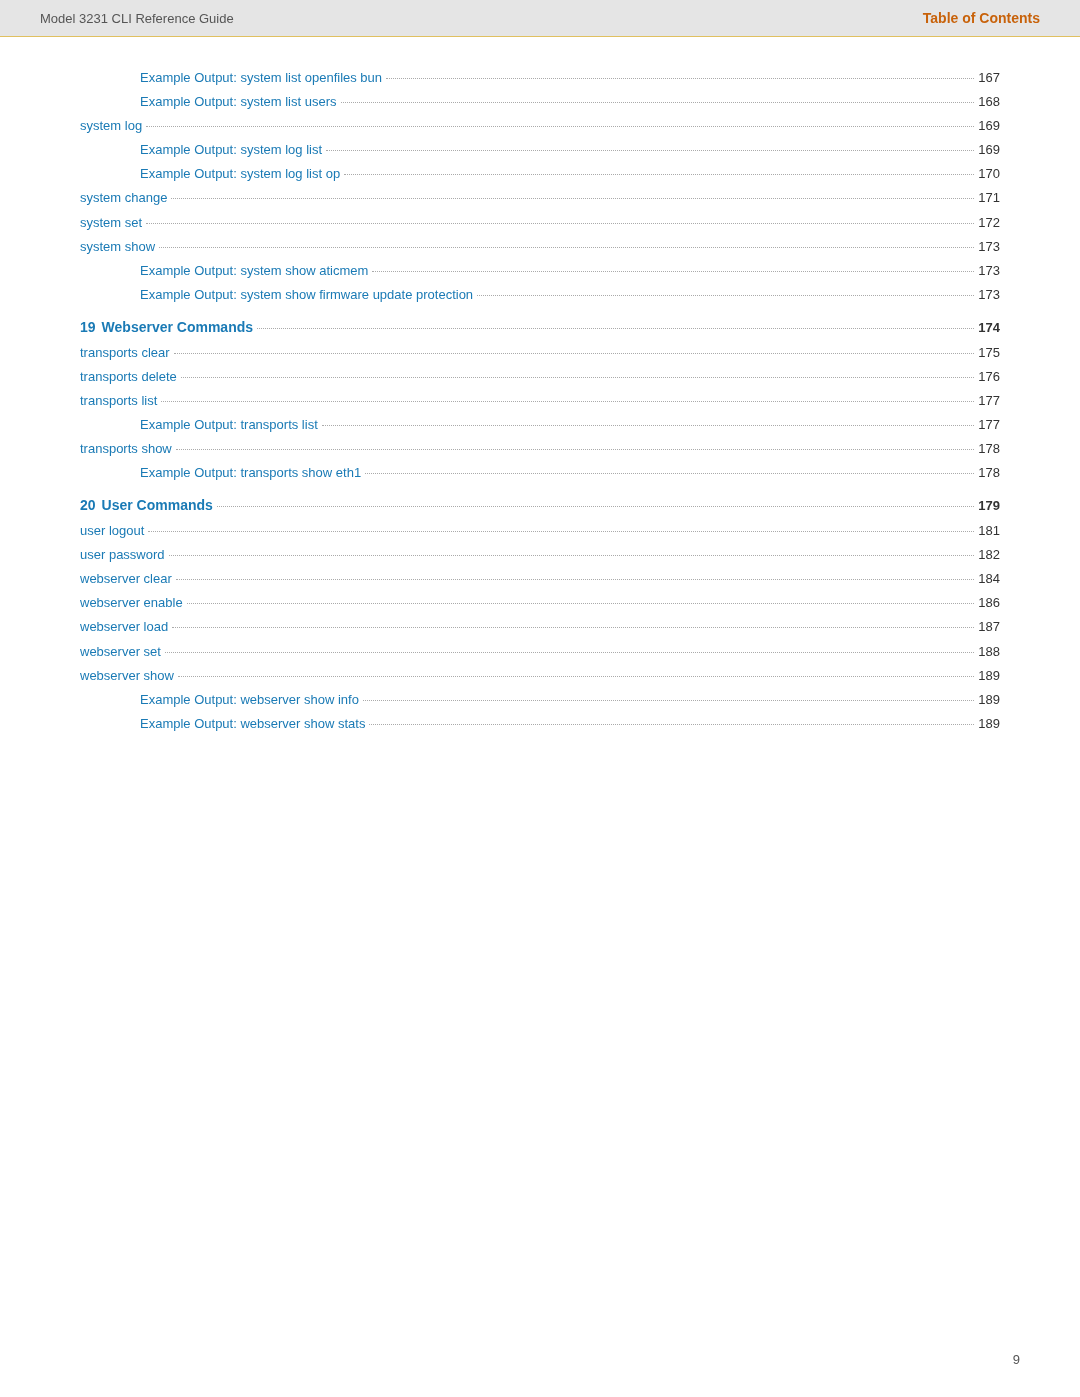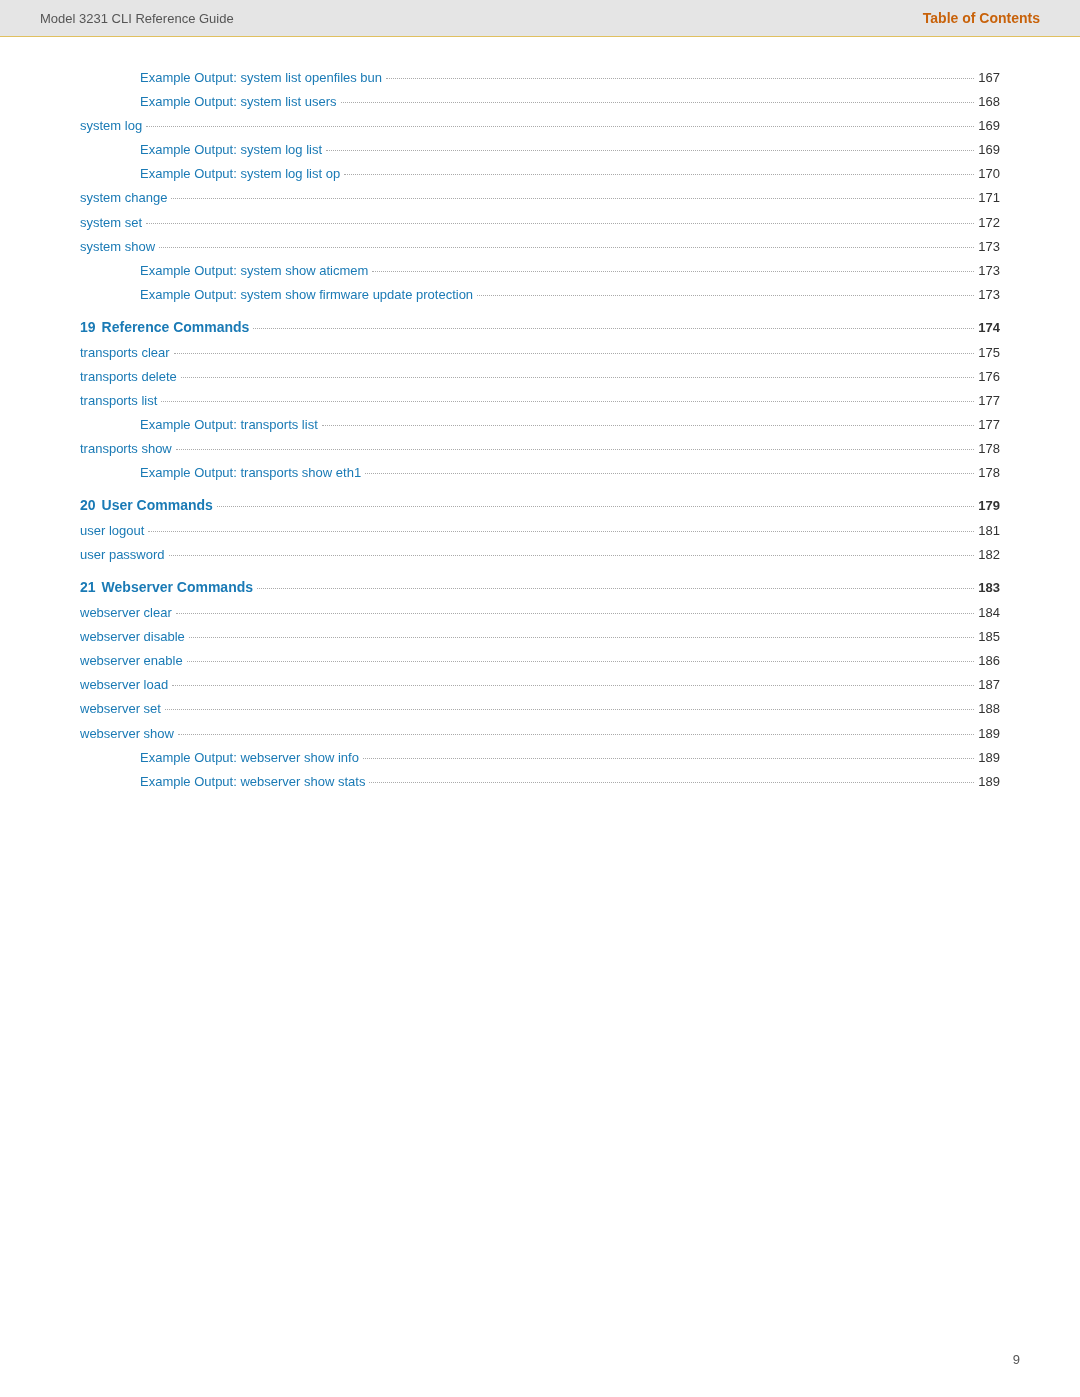--- a/index.html
+++ b/index.html
@@ -161,21 +161,21 @@
         <div class="toc-entry indented">
           <a class="entry-text">Example Output: system show firmware update protection</a>
           <span class="dots"></span>
           <span class="page-num">173</span>
         </div>
       </div>
 
     <div id="sections-container">
         <div class="toc-entry section-header">
           <span class="section-num">19</span>
-          <a class="entry-text" style="font-weight: bold; font-size: 14px;">Reference Commands</a>
+          <a class="entry-text" style="font-weight: bold; font-size: 14px;">Webserver Commands</a>
           <span class="dots"></span>
           <span class="page-num" style="font-weight: bold;">174</span>
         </div>
         <div class="toc-entry">
           <a class="entry-text">transports clear</a>
           <span class="dots"></span>
           <span class="page-num">175</span>
         </div>
         <div class="toc-entry">
           <a class="entry-text">transports delete</a>
@@ -211,35 +211,24 @@
         <div class="toc-entry">
           <a class="entry-text">user logout</a>
           <span class="dots"></span>
           <span class="page-num">181</span>
         </div>
         <div class="toc-entry">
           <a class="entry-text">user password</a>
           <span class="dots"></span>
           <span class="page-num">182</span>
         </div>
-        <div class="toc-entry section-header">
-          <span class="section-num">21</span>
-          <a class="entry-text" style="font-weight: bold; font-size: 14px;">Webserver Commands</a>
-          <span class="dots"></span>
-          <span class="page-num" style="font-weight: bold;">183</span>
-        </div>
         <div class="toc-entry">
           <a class="entry-text">webserver clear</a>
           <span class="dots"></span>
           <span class="page-num">184</span>
-        </div>
-        <div class="toc-entry">
-          <a class="entry-text">webserver disable</a>
-          <span class="dots"></span>
-          <span class="page-num">185</span>
         </div>
         <div class="toc-entry">
           <a class="entry-text">webserver enable</a>
           <span class="dots"></span>
           <span class="page-num">186</span>
         </div>
         <div class="toc-entry">
           <a class="entry-text">webserver load</a>
           <span class="dots"></span>
           <span class="page-num">187</span>

